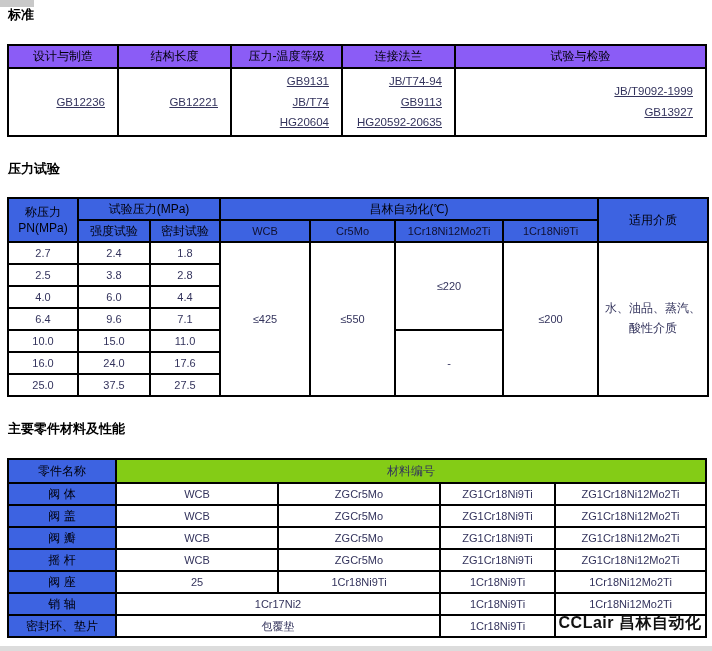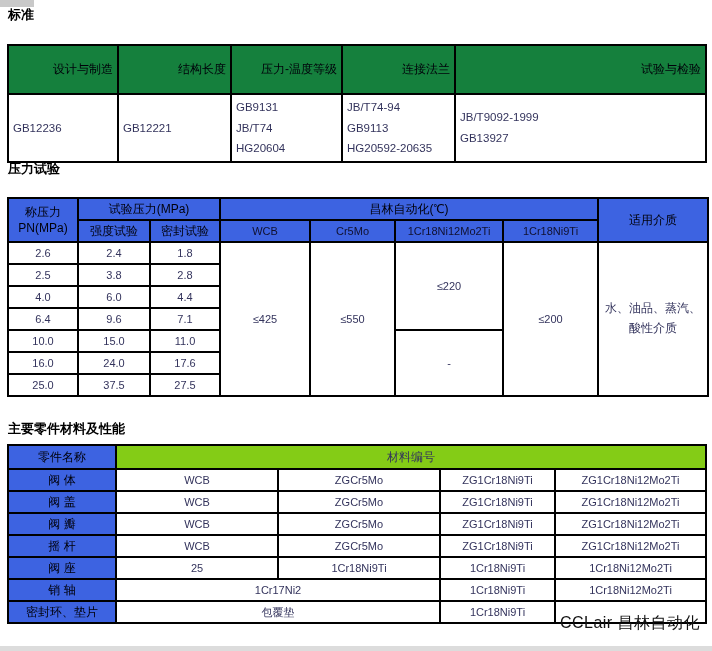--- a/index.html
+++ b/index.html
@@ -13,61 +13,61 @@
   #heading-standards { top: 6px; }
   #heading-pressure { top: 160px; }
   #heading-materials { top: 420px; }
 
   table { border-collapse: collapse; table-layout: fixed; position: absolute; }
   th, td { border: 2px solid #000; overflow: hidden; }
 
   
   #standards-table { left: 7px; top: 44px; width: 698px; }
   #standards-table th {
-    background: #15803d; color: #00000a; font-size: 12px; font-weight: normal;
-    text-align: right; padding: 15px 4px; height: 22px;
+    background: #8b5cf6; color: #00000a; font-size: 12px; font-weight: normal;
+    text-align: center; padding: 2px 4px; height: 22px;
   }
   #standards-table td {
-    height: 64px; font-size: 11.5px; color: #33335c; text-align: left;
-    padding: 2px 4px; vertical-align: middle; white-space: pre-line; line-height: 1.8;
+    height: 64px; font-size: 11.5px; color: #33335c; text-align: right;
+    padding: 2px 12px; vertical-align: middle; white-space: pre-line; line-height: 1.8; text-decoration: underline;
   }
 
   
   #pressure-table { left: 7px; top: 197px; width: 700px; }
   #pressure-table th {
     background: #3d63e1; color: #00000a; font-size: 12px; font-weight: normal;
     text-align: center; vertical-align: middle; height: 22px; padding: 1px 2px;
   }
   #pressure-table th.sub-material { font-size: 11px; color: #10102e; }
   #pressure-table td {
     height: 22px; font-size: 11px; color: #33335c; text-align: center;
     vertical-align: middle; padding: 0 2px; background: #fff;
   }
   #pressure-table td.media-cell { font-size: 12px; line-height: 1.65; border-radius: 10px; }
   .pn-line { line-height: 1.0; padding: 2px 0; }
 
   
-  #materials-table { left: 7px; top: 444px; width: 698px; }
+  #materials-table { left: 7px; top: 458px; width: 698px; }
   #materials-table th.part-header, #materials-table th.part-label {
     background: #3d63e1; color: #00000a; font-size: 12px; font-weight: normal;
     text-align: center; vertical-align: middle; padding: 1px 2px;
   }
   #materials-table th.material-header {
     background: #84cc16; color: #33335c; font-size: 12px; font-weight: normal;
     text-align: center; vertical-align: middle; height: 24px;
   }
   #materials-table td {
     height: 22px; font-size: 11px; color: #33335c; text-align: center;
     vertical-align: middle; background: #fff; padding: 0 2px;
   }
   #materials-table tr { height: 22px; }
 
   .watermark {
     position: absolute; left: 550px; top: 610px; width: 160px; height: 26px;
-    font-size: 16px; font-weight: normal; color: #111; text-align: center;
+    font-size: 16px; font-weight: bold; color: #111; text-align: center;
     line-height: 26px; letter-spacing: 0.5px; white-space: nowrap;
   }
 </style>
 </head>
 <body>
 
 <div class="artifact-top"></div>
 <div class="artifact-bottom"></div>
 
 <div id="heading-standards" class="section-heading">标准</div>
@@ -128,21 +128,21 @@
   </tr>
   <tr>
     <th>强度试验</th>
     <th>密封试验</th>
     <th class="sub-material">WCB</th>
     <th class="sub-material">Cr5Mo</th>
     <th class="sub-material">1Cr18Ni12Mo2Ti</th>
     <th class="sub-material">1Cr18Ni9Ti</th>
   </tr>
   <tr>
-    <td>2.6</td>
+    <td>2.7</td>
     <td>2.4</td>
     <td>1.8</td>
     <td rowspan="7">≤425</td>
     <td rowspan="7">≤550</td>
     <td rowspan="4">≤220</td>
     <td rowspan="7">≤200</td>
     <td rowspan="7" class="media-cell">水、油品、蒸汽、酸性介质</td>
   </tr>
   <tr>
     <td>2.5</td>

